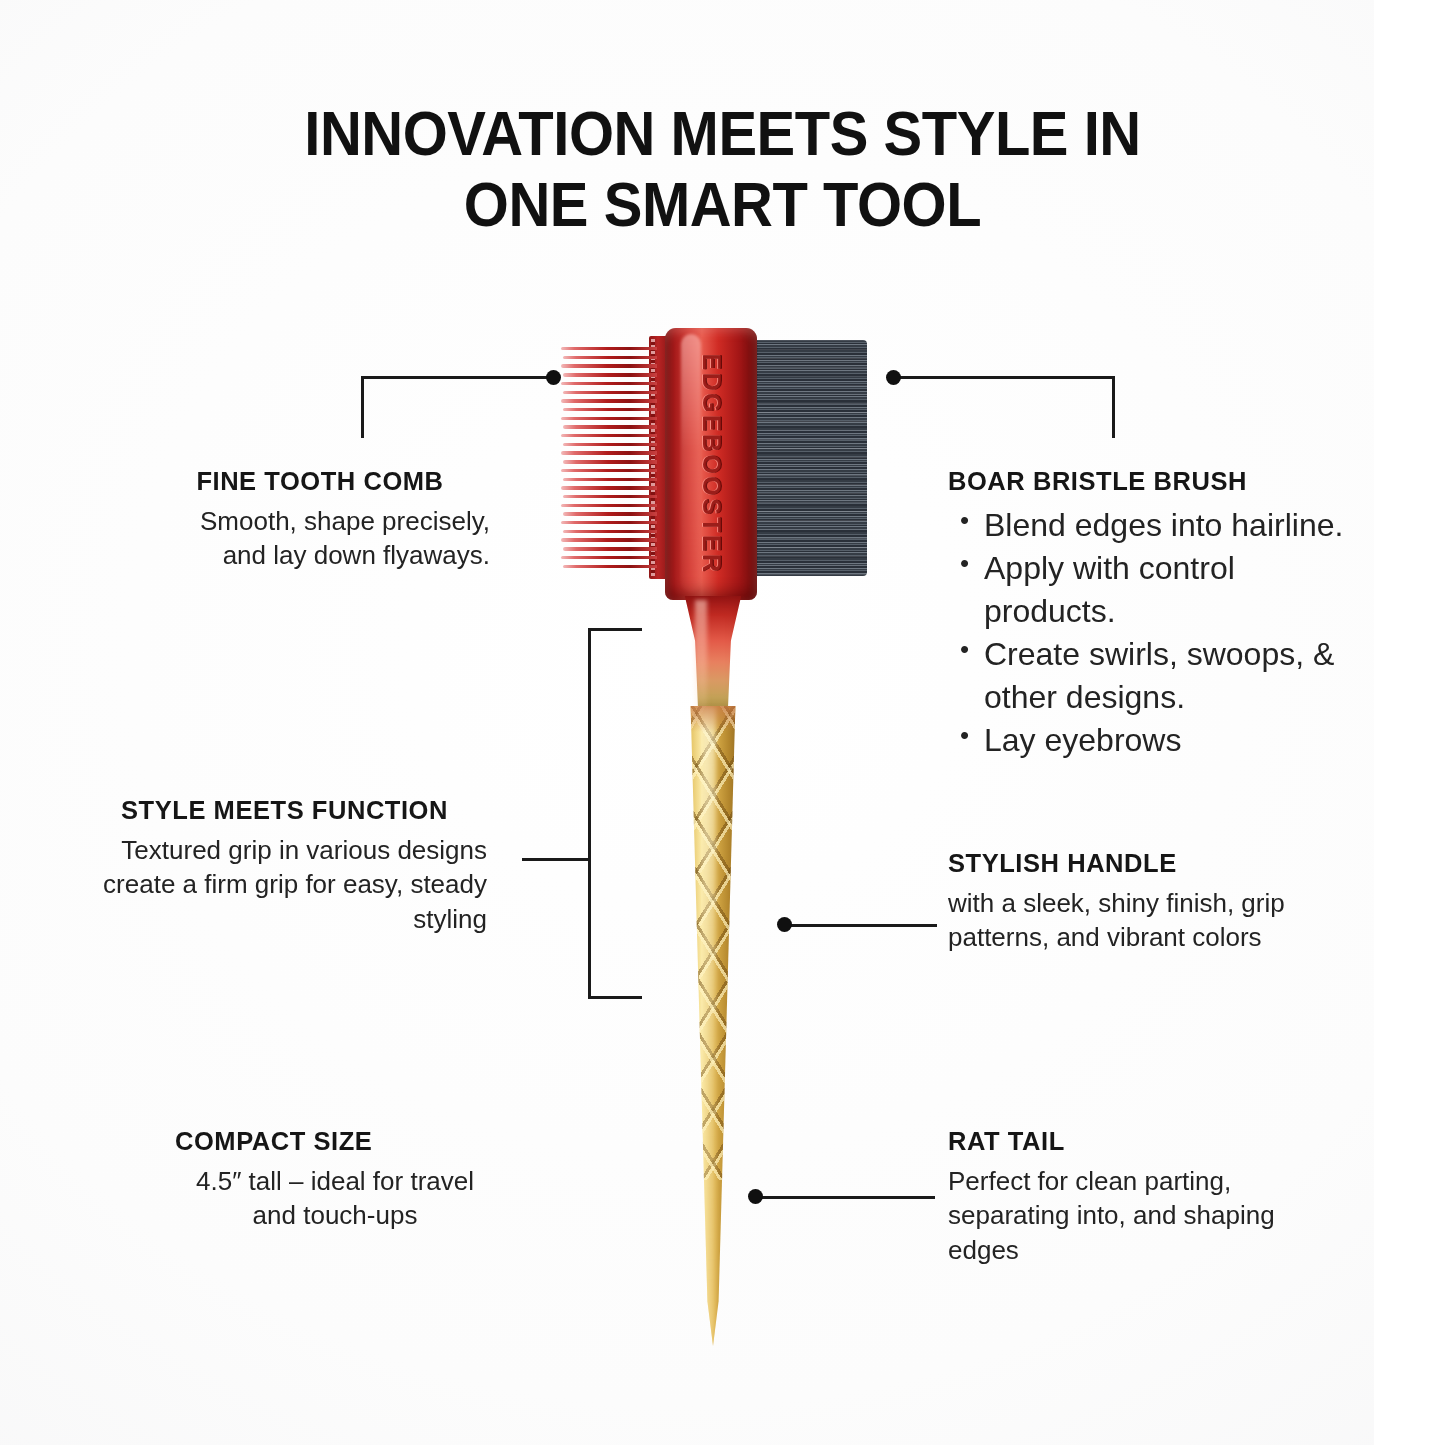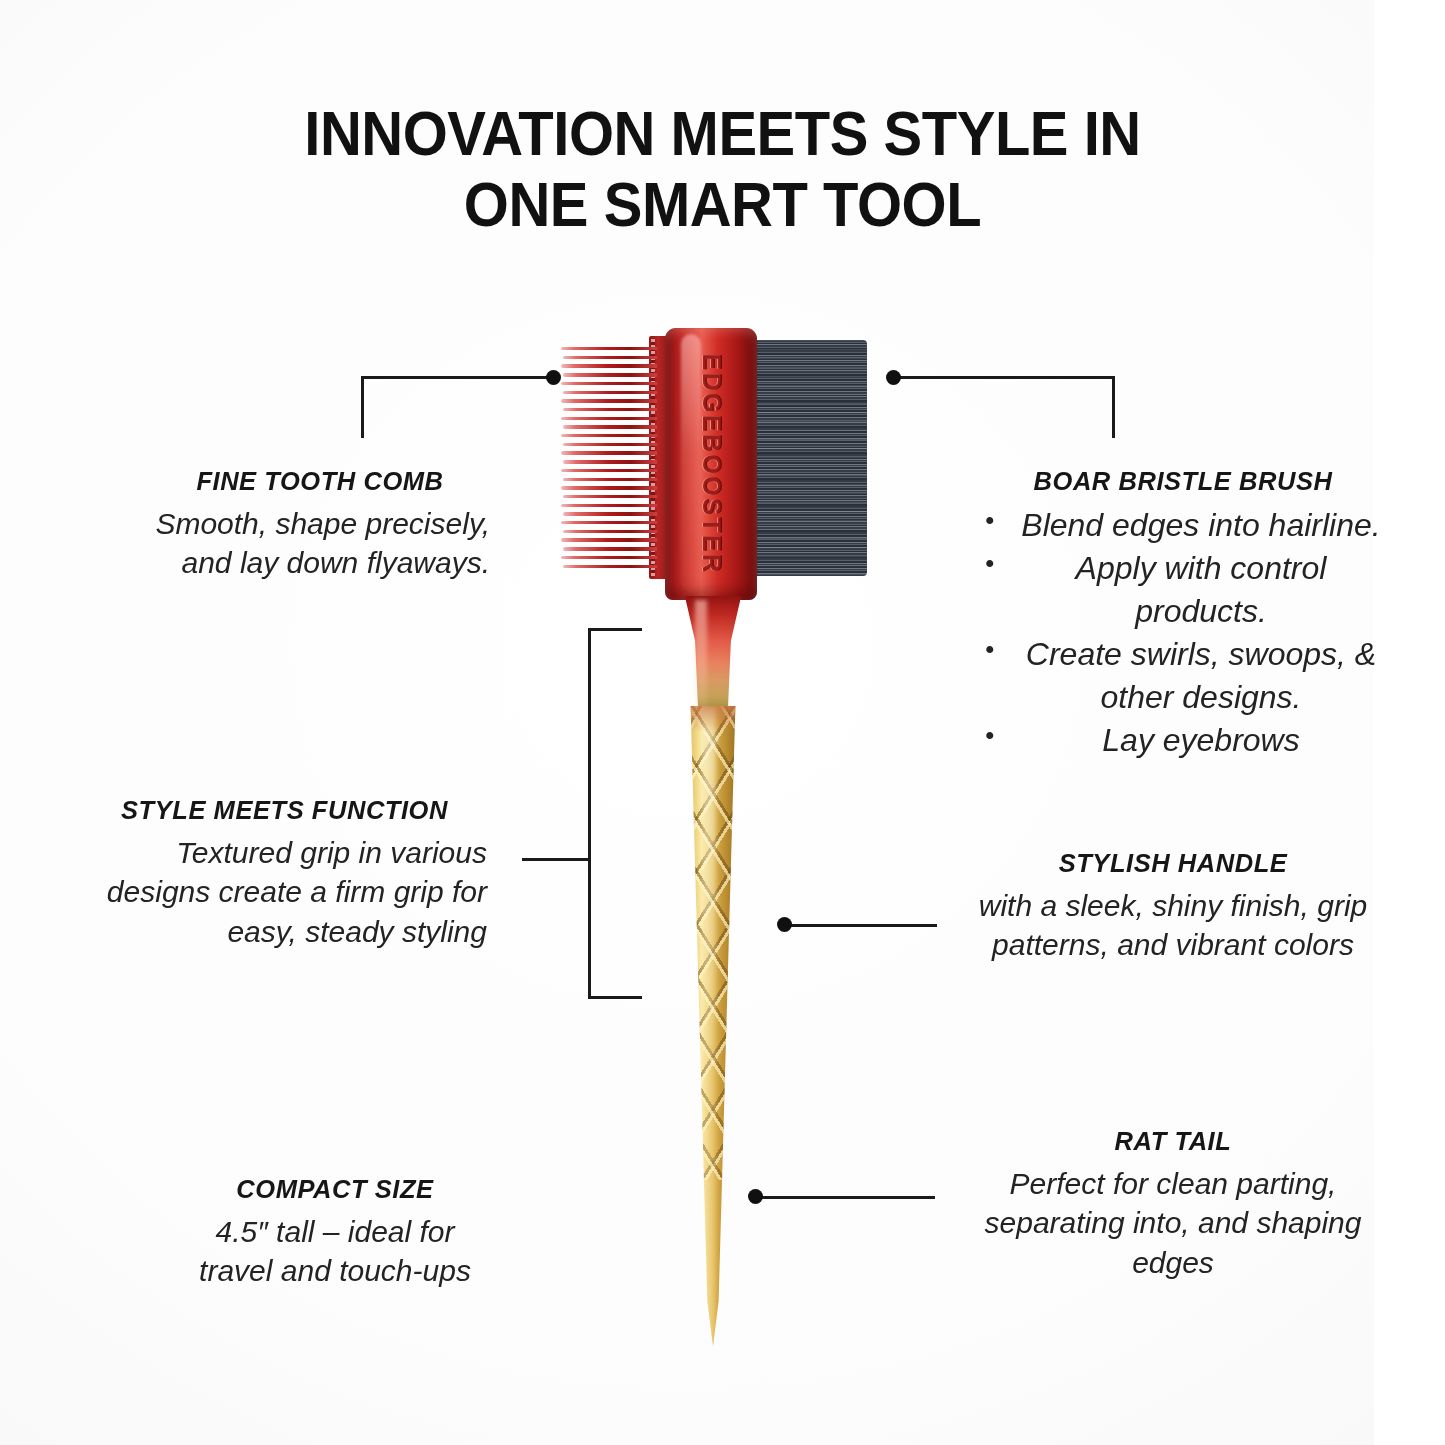--- a/index.html
+++ b/index.html
@@ -30,40 +30,40 @@
     font-size: 63px;
     line-height: 1.13;
     font-weight: 700;
     letter-spacing: -0.5px;
     color: #111111;
     font-family: "Liberation Sans", sans-serif;
     transform: scaleX(0.92);
   }
 
   
-  .block { position: absolute; font-style: italic; }
+  .block { position: absolute; }
   .block h3 {
     font-size: 25.5px;
     font-weight: 700;
     letter-spacing: 0.55px;
     color: #161616;
     margin-bottom: 7px;
     line-height: 1.2;
   }
   .block p {
-    font-size: 30px;
+    font-size: 26px;
     line-height: 1.33;
     color: #232323;
     font-weight: 400;
   }
   .align-right { text-align: right; }
   .align-right h3 { text-align: center; }
-  .align-left { text-align: center; margin-left: 25px; }
+  .align-left { text-align: left; }
   .align-center { text-align: center; }
-  .align-center h3 { text-align: center; margin-top: 48px; }
+  .align-center h3 { text-align: left; }
 
   ul.bullets { list-style: none; margin-top: 4px; }
   ul.bullets li {
     font-size: 32px;
     line-height: 1.33;
     color: #232323;
     position: relative;
     padding-left: 36px;
     margin-bottom: 1px;
   }

